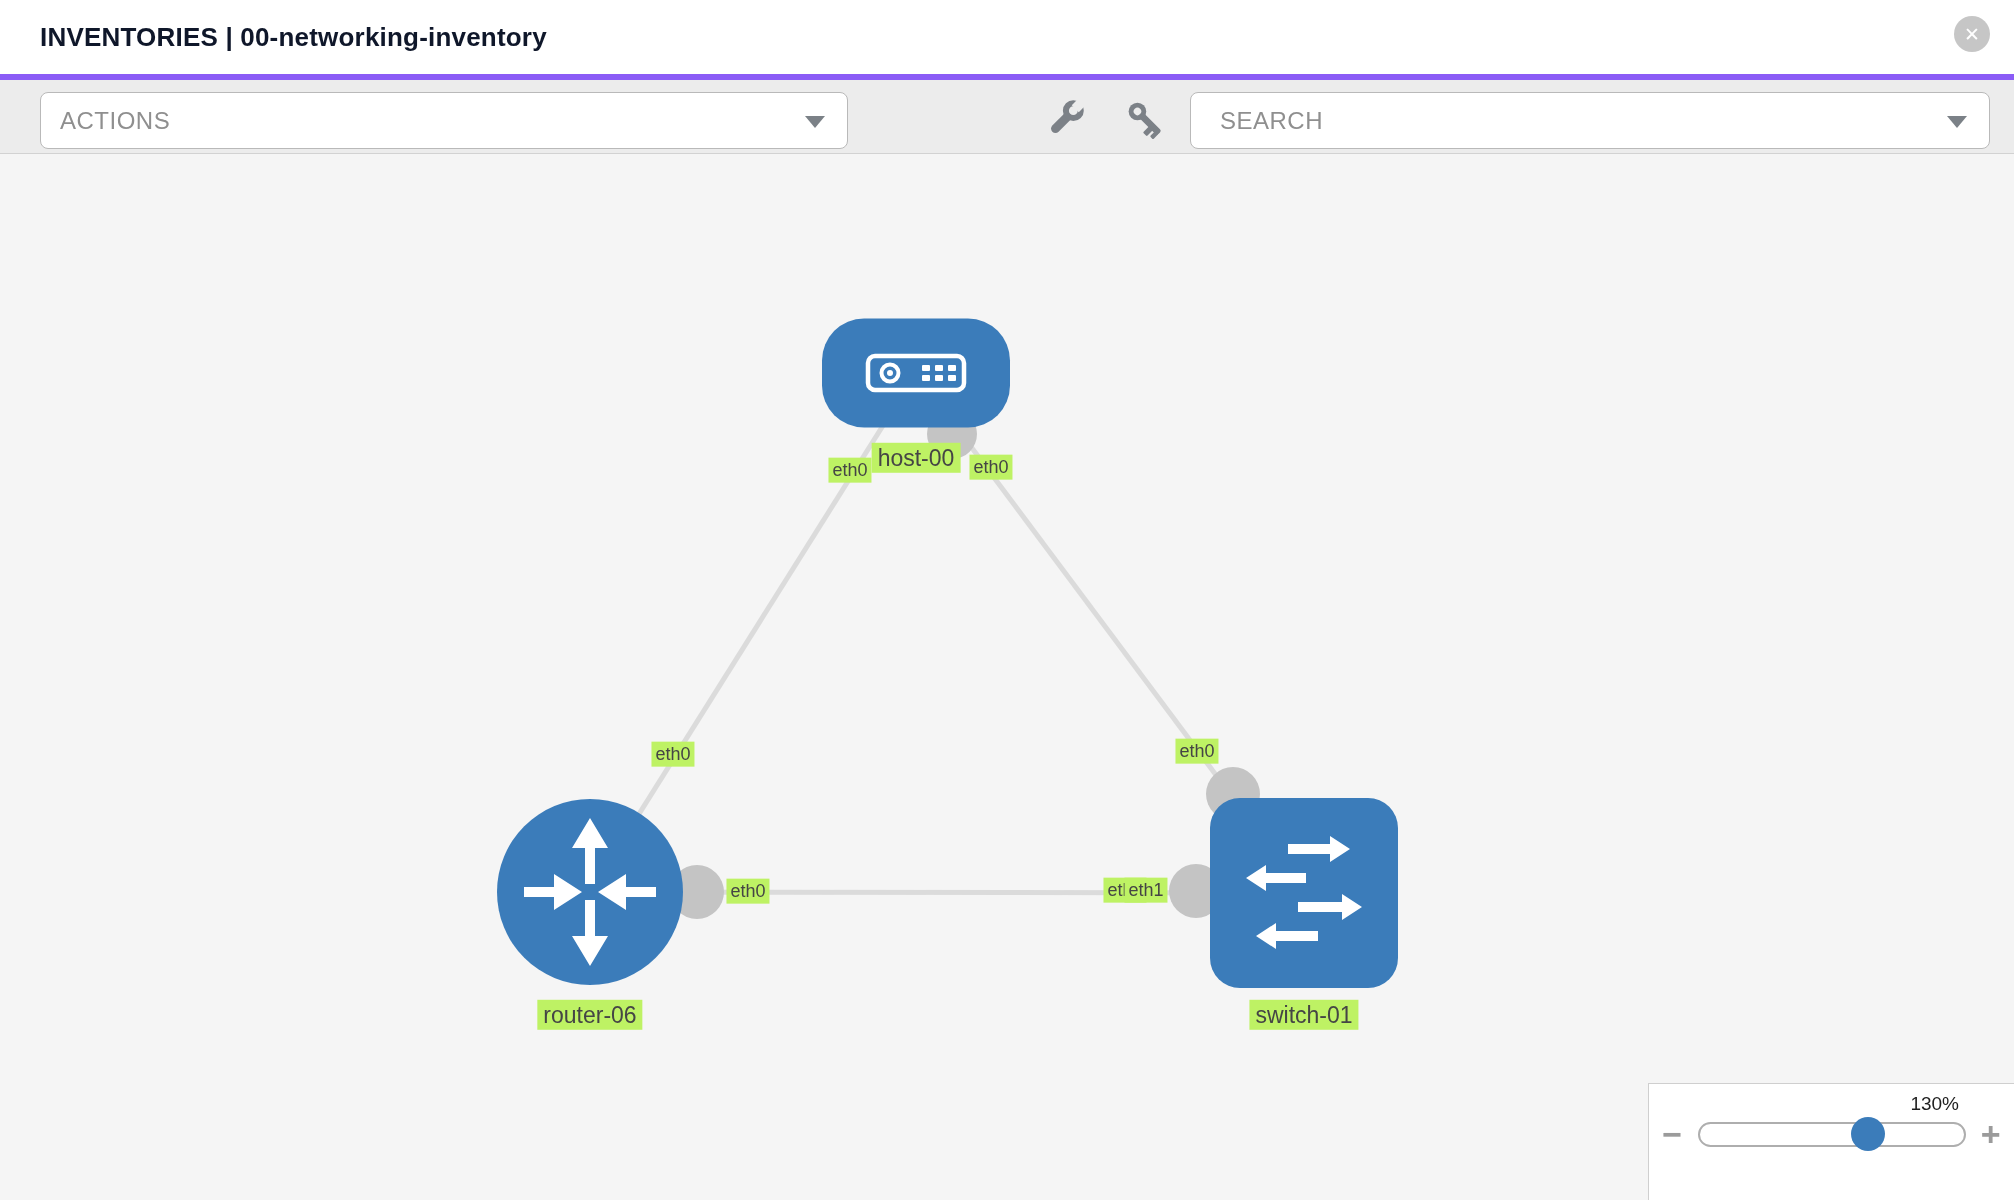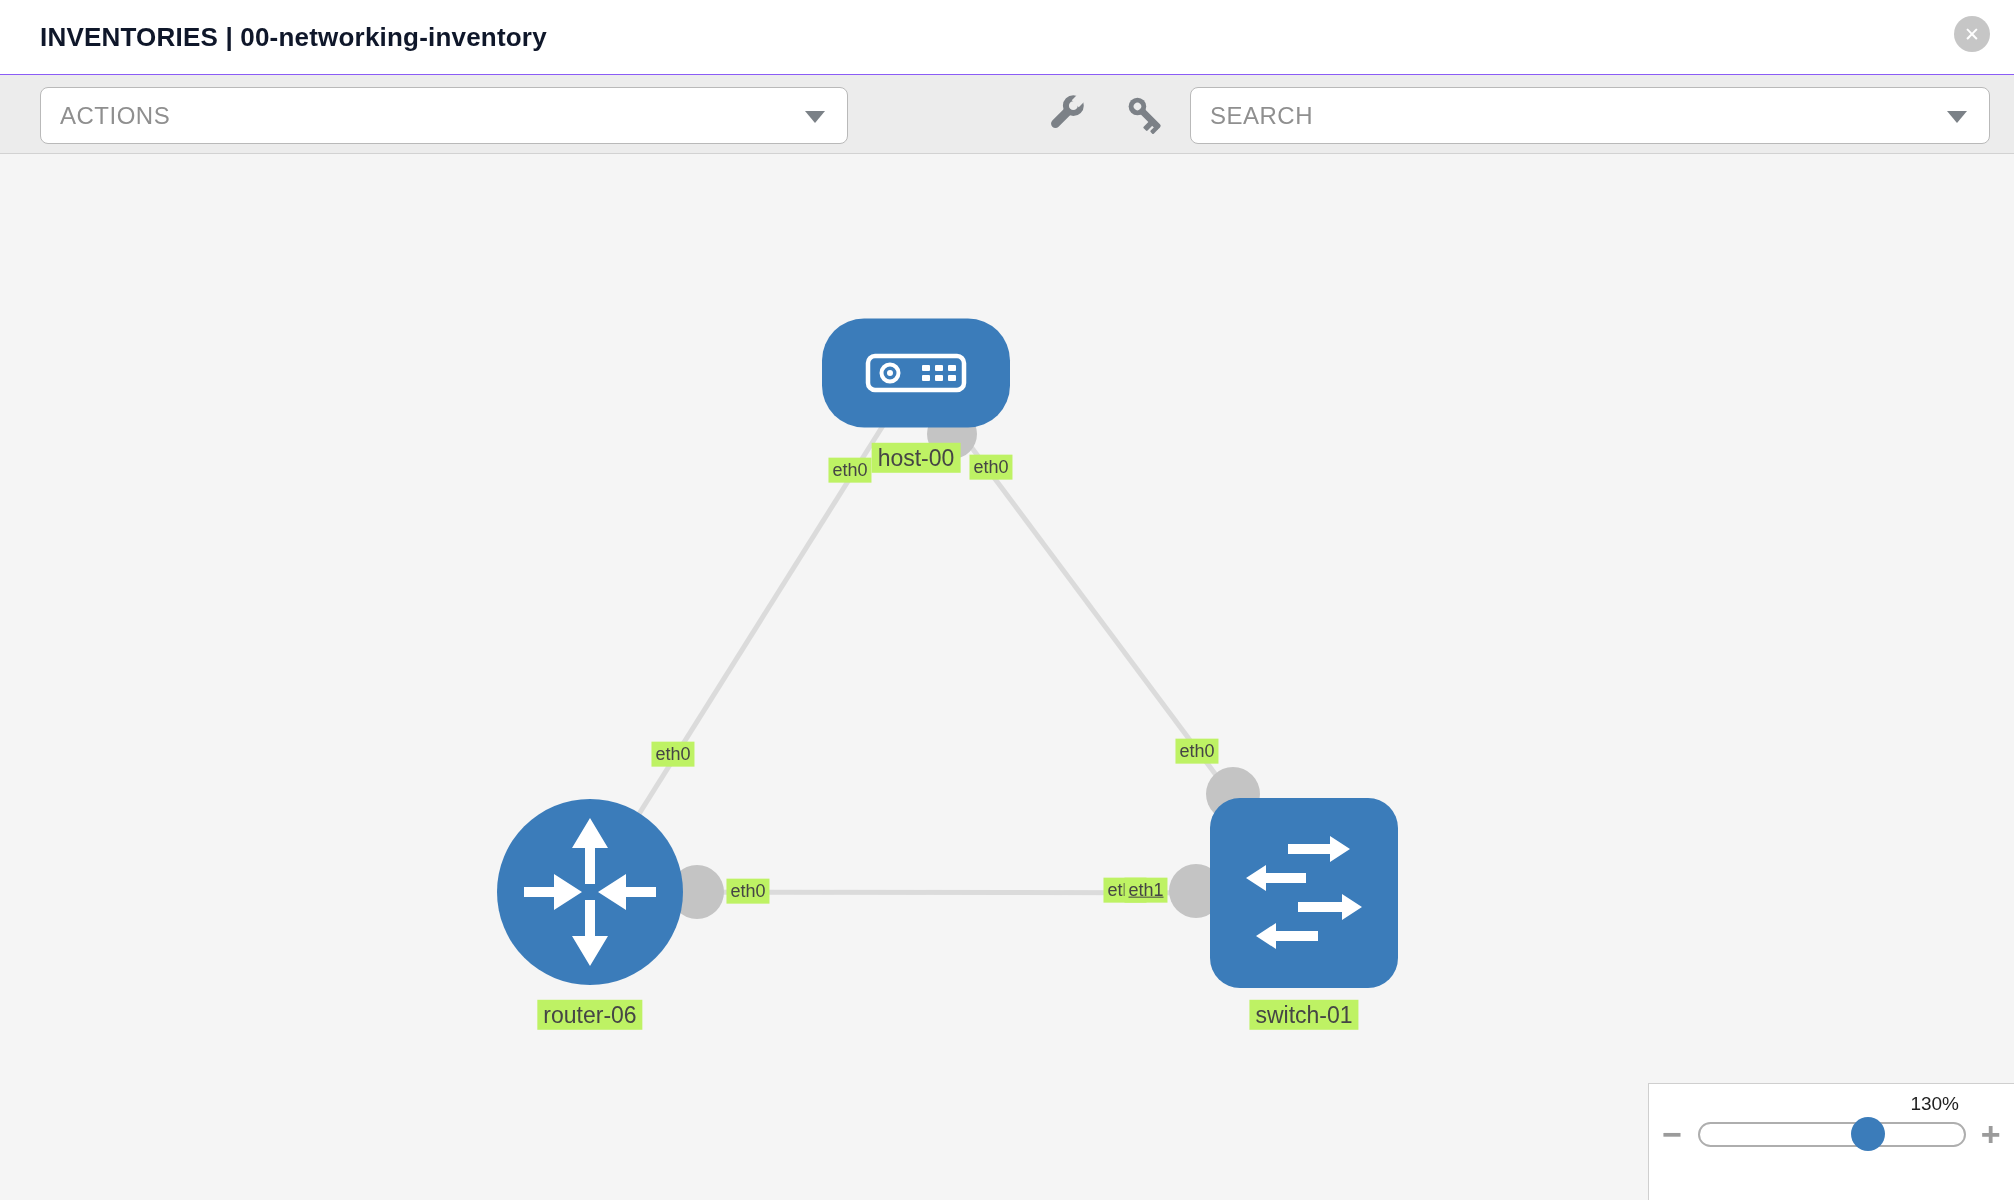--- a/index.html
+++ b/index.html
@@ -18,38 +18,38 @@
     font-size:26px;font-weight:700;color:#0f172a;letter-spacing:.2px;
   }
   .close-btn{
     position:absolute;right:24px;top:16px;width:36px;height:36px;border-radius:50%;
     background:#c6c6c6;color:#ffffff;font-size:19px;font-weight:700;
     display:flex;align-items:center;justify-content:center;cursor:pointer;user-select:none;
   }
   
   .toolbar{
     position:absolute;top:74px;left:0;width:2014px;height:80px;
-    background:#ececec;border-top:1px solid #8b5cf6;border-bottom:1px solid #d2d2d2;
+    background:#ececec;border-top:6px solid #8b5cf6;border-bottom:1px solid #d2d2d2;
     box-sizing:border-box;
   }
   .select-box{
     position:absolute;top:12px;height:57px;background:#ffffff;
     border:1px solid #b9b9b9;border-radius:8px;box-sizing:border-box;
     display:flex;align-items:center;cursor:pointer;
   }
   .select-box .sel-label{
     padding-left:19px;font-size:24px;color:#8f8f8f;letter-spacing:.5px;
   }
   .caret{
     position:absolute;right:22px;top:50%;margin-top:-5px;
     width:0;height:0;border-left:10px solid transparent;border-right:10px solid transparent;
     border-top:12px solid #7b8187;
   }
   .actions-box{left:40px;width:808px;}
-  .search-box{left:1190px;width:800px;}
+  .search-box{left:1190px;width:800px;padding-left:10px;}
   .tool-icons{position:absolute;left:1042px;top:0;height:80px;display:flex;align-items:center;gap:38px;}
   .tool-icon{width:44px;height:44px;cursor:pointer;}
   
   .canvas{
     position:absolute;top:155px;left:0;width:2014px;height:1045px;background:#f5f5f5;cursor:default;
   }
   #graph{position:absolute;top:0;left:0;}
   .g-label{
     position:absolute;transform:translate(-50%,-50%);
     background:#bef264;color:#454545;white-space:nowrap;line-height:1.15;
@@ -179,21 +179,21 @@
         </g>
       </g>
   </svg>
   <div id="label-layer">
       <div class="g-label if-lab" style="left: 850px; top: 315px;">eth0</div>
       <div class="g-label if-lab" style="left: 991px; top: 312px;">eth0</div>
       <div class="g-label if-lab" style="left: 673px; top: 599px;">eth0</div>
       <div class="g-label if-lab" style="left: 1197px; top: 596px;">eth0</div>
       <div class="g-label if-lab" style="left: 748px; top: 736px;">eth0</div>
       <div class="g-label if-lab" style="left: 1125px; top: 735px;">eth0</div>
-      <div class="g-label if-lab" style="left: 1146px; top: 735px; text-decoration: underline;">eth1</div>
+      <div class="g-label if-lab" style="left: 1146px; top: 735px;">eth1</div>
       <div class="g-label node-lab" style="left: 916px; top: 303px;">host-00</div>
       <div class="g-label node-lab" style="left: 590px; top: 860px;">router-06</div>
       <div class="g-label node-lab" style="left: 1304px; top: 860px;">switch-01</div>
     </div>
 
   <div class="zoom-panel">
     <div class="zoom-value">130%</div>
     <div class="zoom-row">
       <span class="zoom-btn">−</span>
       <div class="zoom-track">

